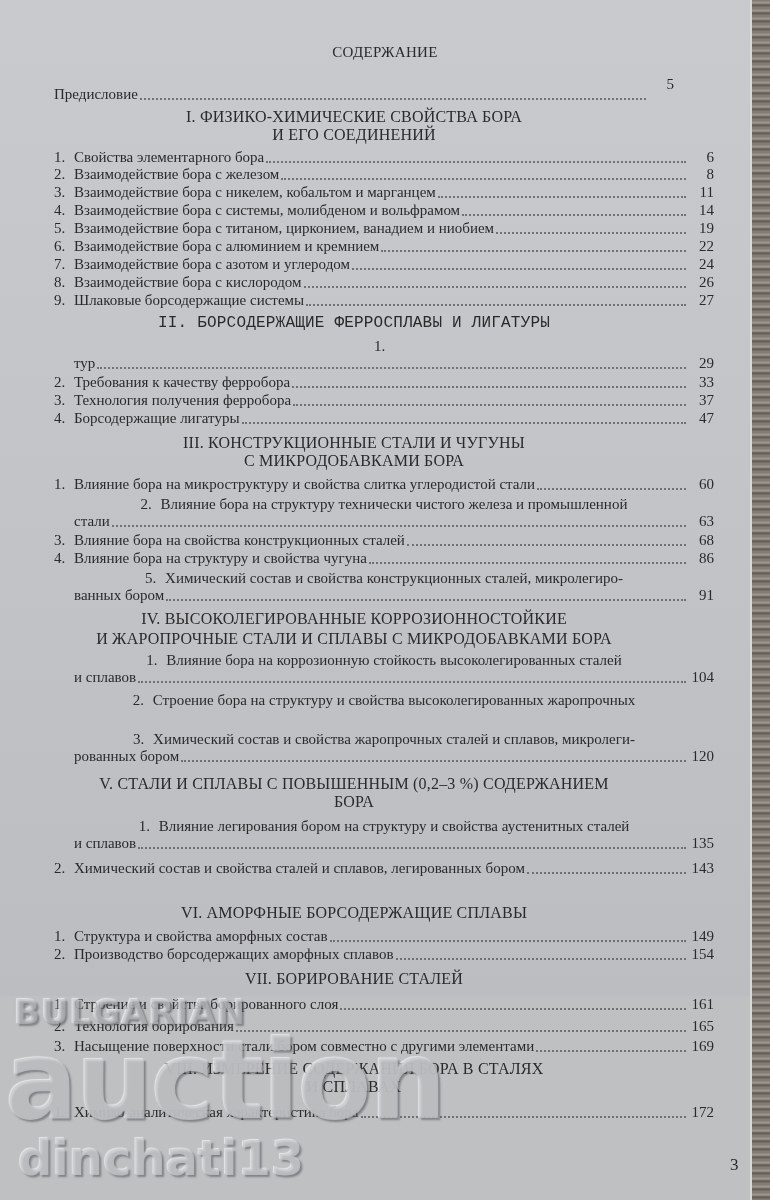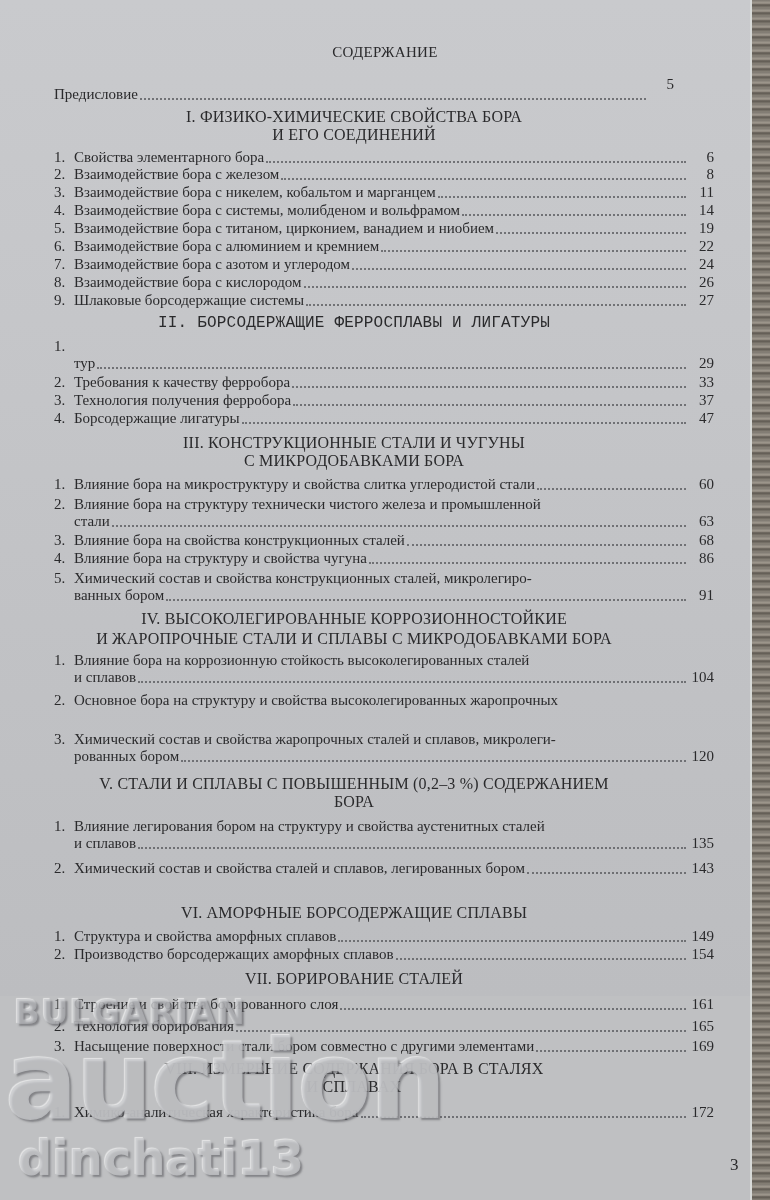--- a/index.html
+++ b/index.html
@@ -18,21 +18,21 @@
       background: repeating-linear-gradient(180deg, #7c776f 0px, #a29b90 3px, #5d5850 5px, #8a847a 8px);
       border-left: 2px solid #d8dad8;
     }
     .title {
       position: absolute; top: 44px; left: 0; width: 770px; text-align: center;
       font-size: 15px; letter-spacing: 0.3px;
     }
     .entry {
       position: absolute; left: 54px; width: 660px; font-size: 15px; line-height: 17px;
     }
-    .row { display: flex; align-items: flex-end; height: 17px; }
+    .row { display: flex; align-items: flex-end; height: 17px; justify-content: center; }
     .num { width: 20px; flex: none; }
     .text { white-space: nowrap; }
     .dots {
       flex: 1; overflow: hidden; white-space: nowrap; margin: 0 2px 3px 2px;
       height: 10px; border-bottom: 2px dotted #55565a; opacity: 0.75;
     }
     .page-num { flex: none; min-width: 26px; text-align: right; }
     .cont { padding-left: 20px; }
     .section {
       position: absolute; left: 24px; width: 660px; text-align: center;
@@ -241,21 +241,21 @@
       </div>
     <div class="row cont">
         <span class="text">и сплавов</span>
         <span class="dots"></span>
         <span class="page-num">104</span>
       </div>
   </div>
   <div class="entry" style="top:692px;">
     <div class="row">
         <span class="num">2.</span>
-        <span class="text">Основное бора на структуру и свойства высоколегированных жаропрочных</span>
+        <span class="text">Строение бора на структуру и свойства высоколегированных жаропрочных</span>
       </div>
   </div>
   <div class="entry" style="top:731px;">
     <div class="row">
         <span class="num">3.</span>
         <span class="text">Химический состав и свойства жаропрочных сталей и сплавов, микролеги-</span>
       </div>
     <div class="row cont">
         <span class="text">рованных бором</span>
         <span class="dots"></span>
@@ -286,21 +286,21 @@
         <span class="page-num">143</span>
       </div>
     </div>
 
   <div class="section" style="top:904px;">
     <div>VI. АМОРФНЫЕ БОРСОДЕРЖАЩИЕ СПЛАВЫ</div>
   </div>
   <div class="entry" style="top:928px;">
       <div class="row">
         <span class="num">1.</span>
-        <span class="text">Структура и свойства аморфных сплавов</span>
+        <span class="text">Структура и свойства аморфных состав</span>
         <span class="dots"></span>
         <span class="page-num">149</span>
       </div>
     </div>
   <div class="entry" style="top:946px;">
       <div class="row">
         <span class="num">2.</span>
         <span class="text">Производство борсодержащих аморфных сплавов</span>
         <span class="dots"></span>
         <span class="page-num">154</span>

